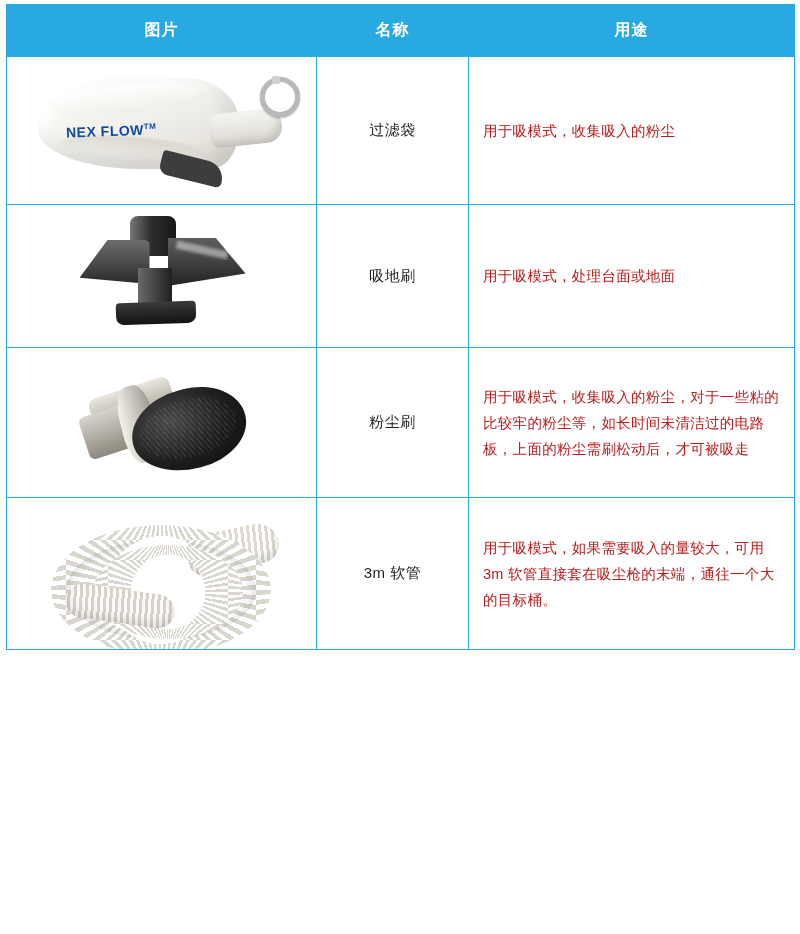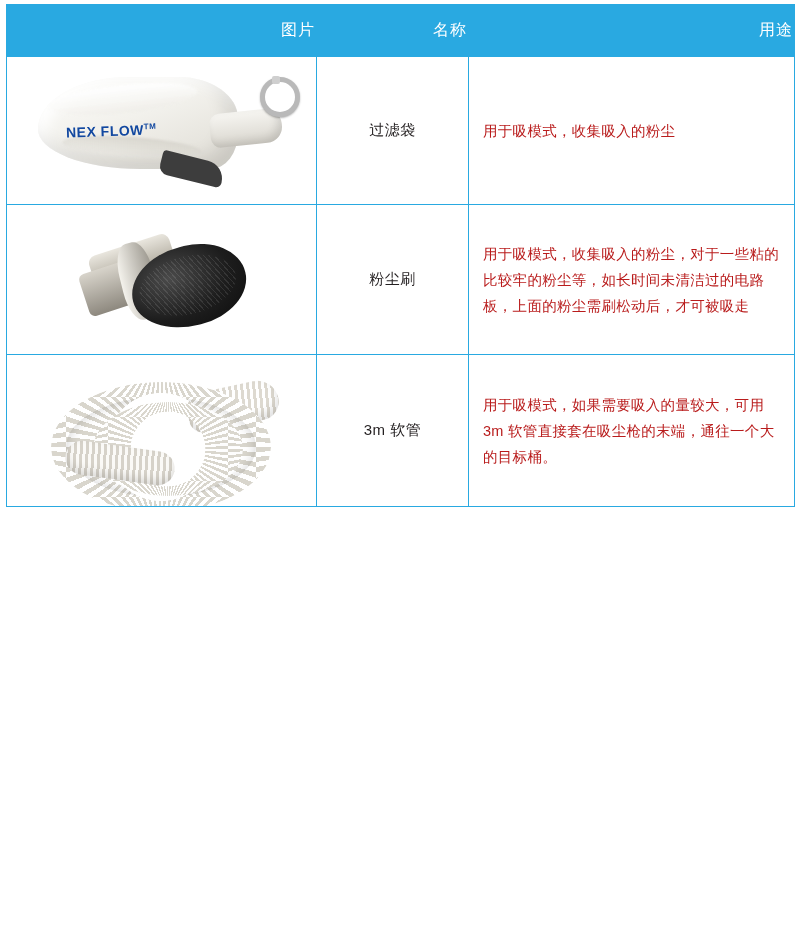--- a/index.html
+++ b/index.html
@@ -26,25 +26,24 @@
     table-layout: fixed;
   }
   table.spec th, table.spec td {
     border: 1px solid #29a9e1;
     box-sizing: border-box;
   }
   thead th {
     background: #29a9e1;
     color: #ffffff;
     font-size: 16px;
-    font-weight: normal;
+    font-weight: bold;
     height: 52px;
     letter-spacing: 1px;
     border: 1px solid #29a9e1;
-    text-align: right;
   }
   col.c-img { width: 310px; }
   col.c-name { width: 152px; }
   col.c-use  { width: 326px; }
 
   td.cell-img {
     padding: 0;
     vertical-align: middle;
     text-align: center;
   }
@@ -349,20 +348,36 @@
               <div class="bag-ring"></div>
               <div class="bag-logo"><span>NEX FLOW</span><sup>TM</sup></div>
             </div>
           </div>
         </td>
         <td class="cell-name">过滤袋</td>
         <td class="cell-use">用于吸模式，收集吸入的粉尘</td>
       </tr>
 
 
+      <tr class="r3">
+        <td class="cell-img">
+          <div class="imgbox">
+            <div class="fb-wrap">
+              <div class="fb-neck"></div>
+              <div class="fb-wing-l"></div>
+              <div class="fb-wing-r"></div>
+              <div class="fb-stem"></div>
+              <div class="fb-foot"></div>
+              <div class="fb-hl"></div>
+            </div>
+          </div>
+        </td>
+        <td class="cell-name">吸地刷</td>
+        <td class="cell-use">用于吸模式，处理台面或地面</td>
+      </tr>
 
 
       <tr class="r5">
         <td class="cell-img">
           <div class="imgbox">
             <div class="db-wrap">
               <div class="db-collar"></div>
               <div class="db-collar2"></div>
               <div class="db-ring"></div>
               <div class="db-bristles"></div>

